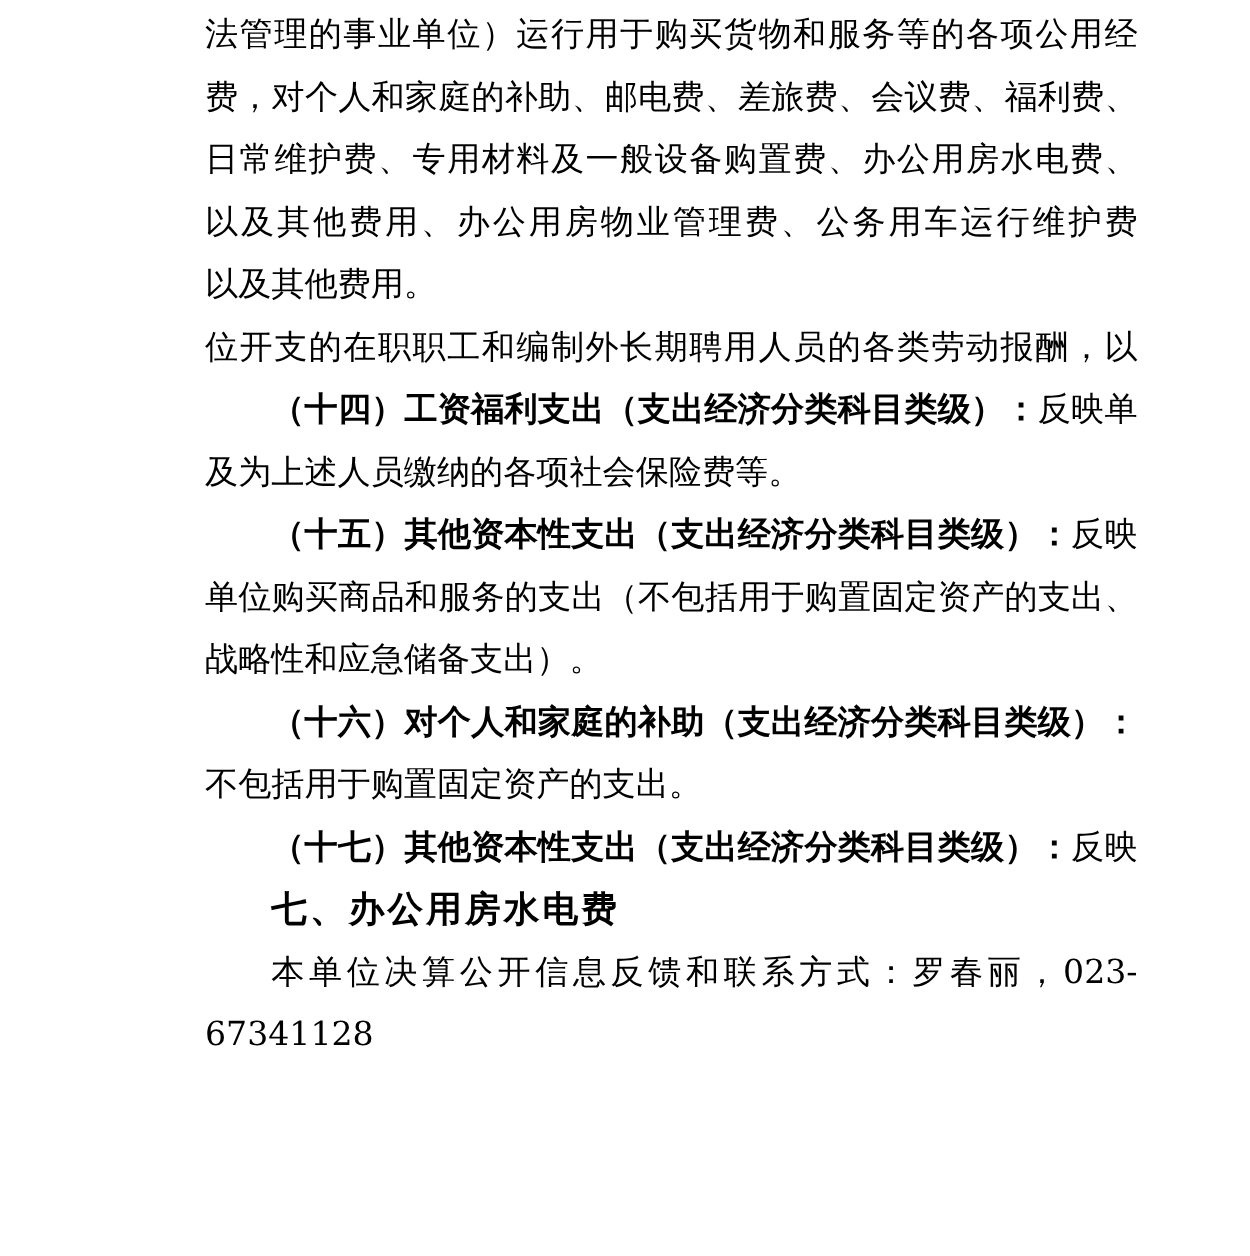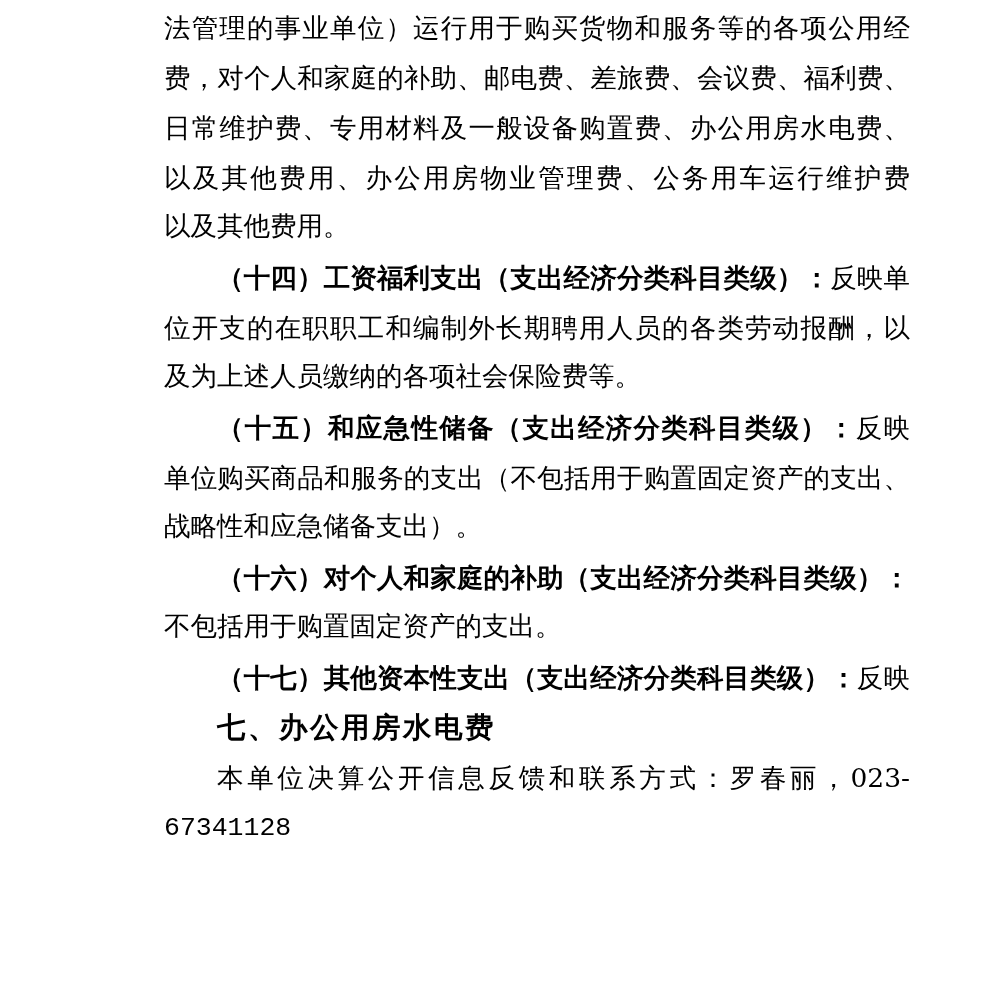--- a/index.html
+++ b/index.html
@@ -31,21 +31,20 @@
     line-height: 50px;
     font-size: 26.5px;
     color: #000000;
     text-align: justify;
     text-align-last: justify;
     text-justify: inter-character;
   }
   .line.no-justify {
     text-align: right;
     text-align-last: left;
-    font-family: Liberation Mono, monospace;
   }
   .line.indent {
     text-indent: 53px;
   }
   .line .seg-bold {
     font-weight: 700;
   }
   .line.heading-line {
     font-family: "DejaVu Sans", "Liberation Sans", sans-serif;
     font-weight: 700;
@@ -61,26 +60,26 @@
 <div class="page">
   <div class="textblock" id="textblock" style="color: rgb(0, 0, 0);">
       <div class="para">
         <div class="line"><span class="seg">法管理的事业单位）运行用于购买货物和服务等的各项公用经</span></div>
         <div class="line"><span class="seg">费，对个人和家庭的补助、邮电费、差旅费、会议费、福利费、</span></div>
         <div class="line"><span class="seg">日常维护费、专用材料及一般设备购置费、办公用房水电费、</span></div>
         <div class="line"><span class="seg">以及其他费用、办公用房物业管理费、公务用车运行维护费</span></div>
         <div class="line no-justify"><span class="seg">以及其他费用。</span></div>
       </div>
       <div class="para">
+        <div class="line"><span class="seg">位开支的在职职工和编制外长期聘用人员的各类劳动报酬，以</span></div>
         <div class="line indent"><span class="seg-bold">（十四）工资福利支出（支出经济分类科目类级）：</span><span class="seg">反映单</span></div>
-        <div class="line"><span class="seg">位开支的在职职工和编制外长期聘用人员的各类劳动报酬，以</span></div>
         <div class="line no-justify"><span class="seg">及为上述人员缴纳的各项社会保险费等。</span></div>
       </div>
       <div class="para">
-        <div class="line indent"><span class="seg-bold">（十五）和应急性储备（支出经济分类科目类级）：</span><span class="seg">反映</span></div>
+        <div class="line indent"><span class="seg-bold">（十五）其他资本性支出（支出经济分类科目类级）：</span><span class="seg">反映</span></div>
         <div class="line"><span class="seg">单位购买商品和服务的支出（不包括用于购置固定资产的支出、</span></div>
         <div class="line no-justify"><span class="seg">战略性和应急储备支出）。</span></div>
       </div>
       <div class="para">
         <div class="line indent"><span class="seg-bold">（十六）对个人和家庭的补助（支出经济分类科目类级）：</span></div>
         <div class="line no-justify"><span class="seg">不包括用于购置固定资产的支出。</span></div>
       </div>
       <div class="para">
         <div class="line indent"><span class="seg-bold">（十七）其他资本性支出（支出经济分类科目类级）：</span><span class="seg">反映</span></div>
       </div>

